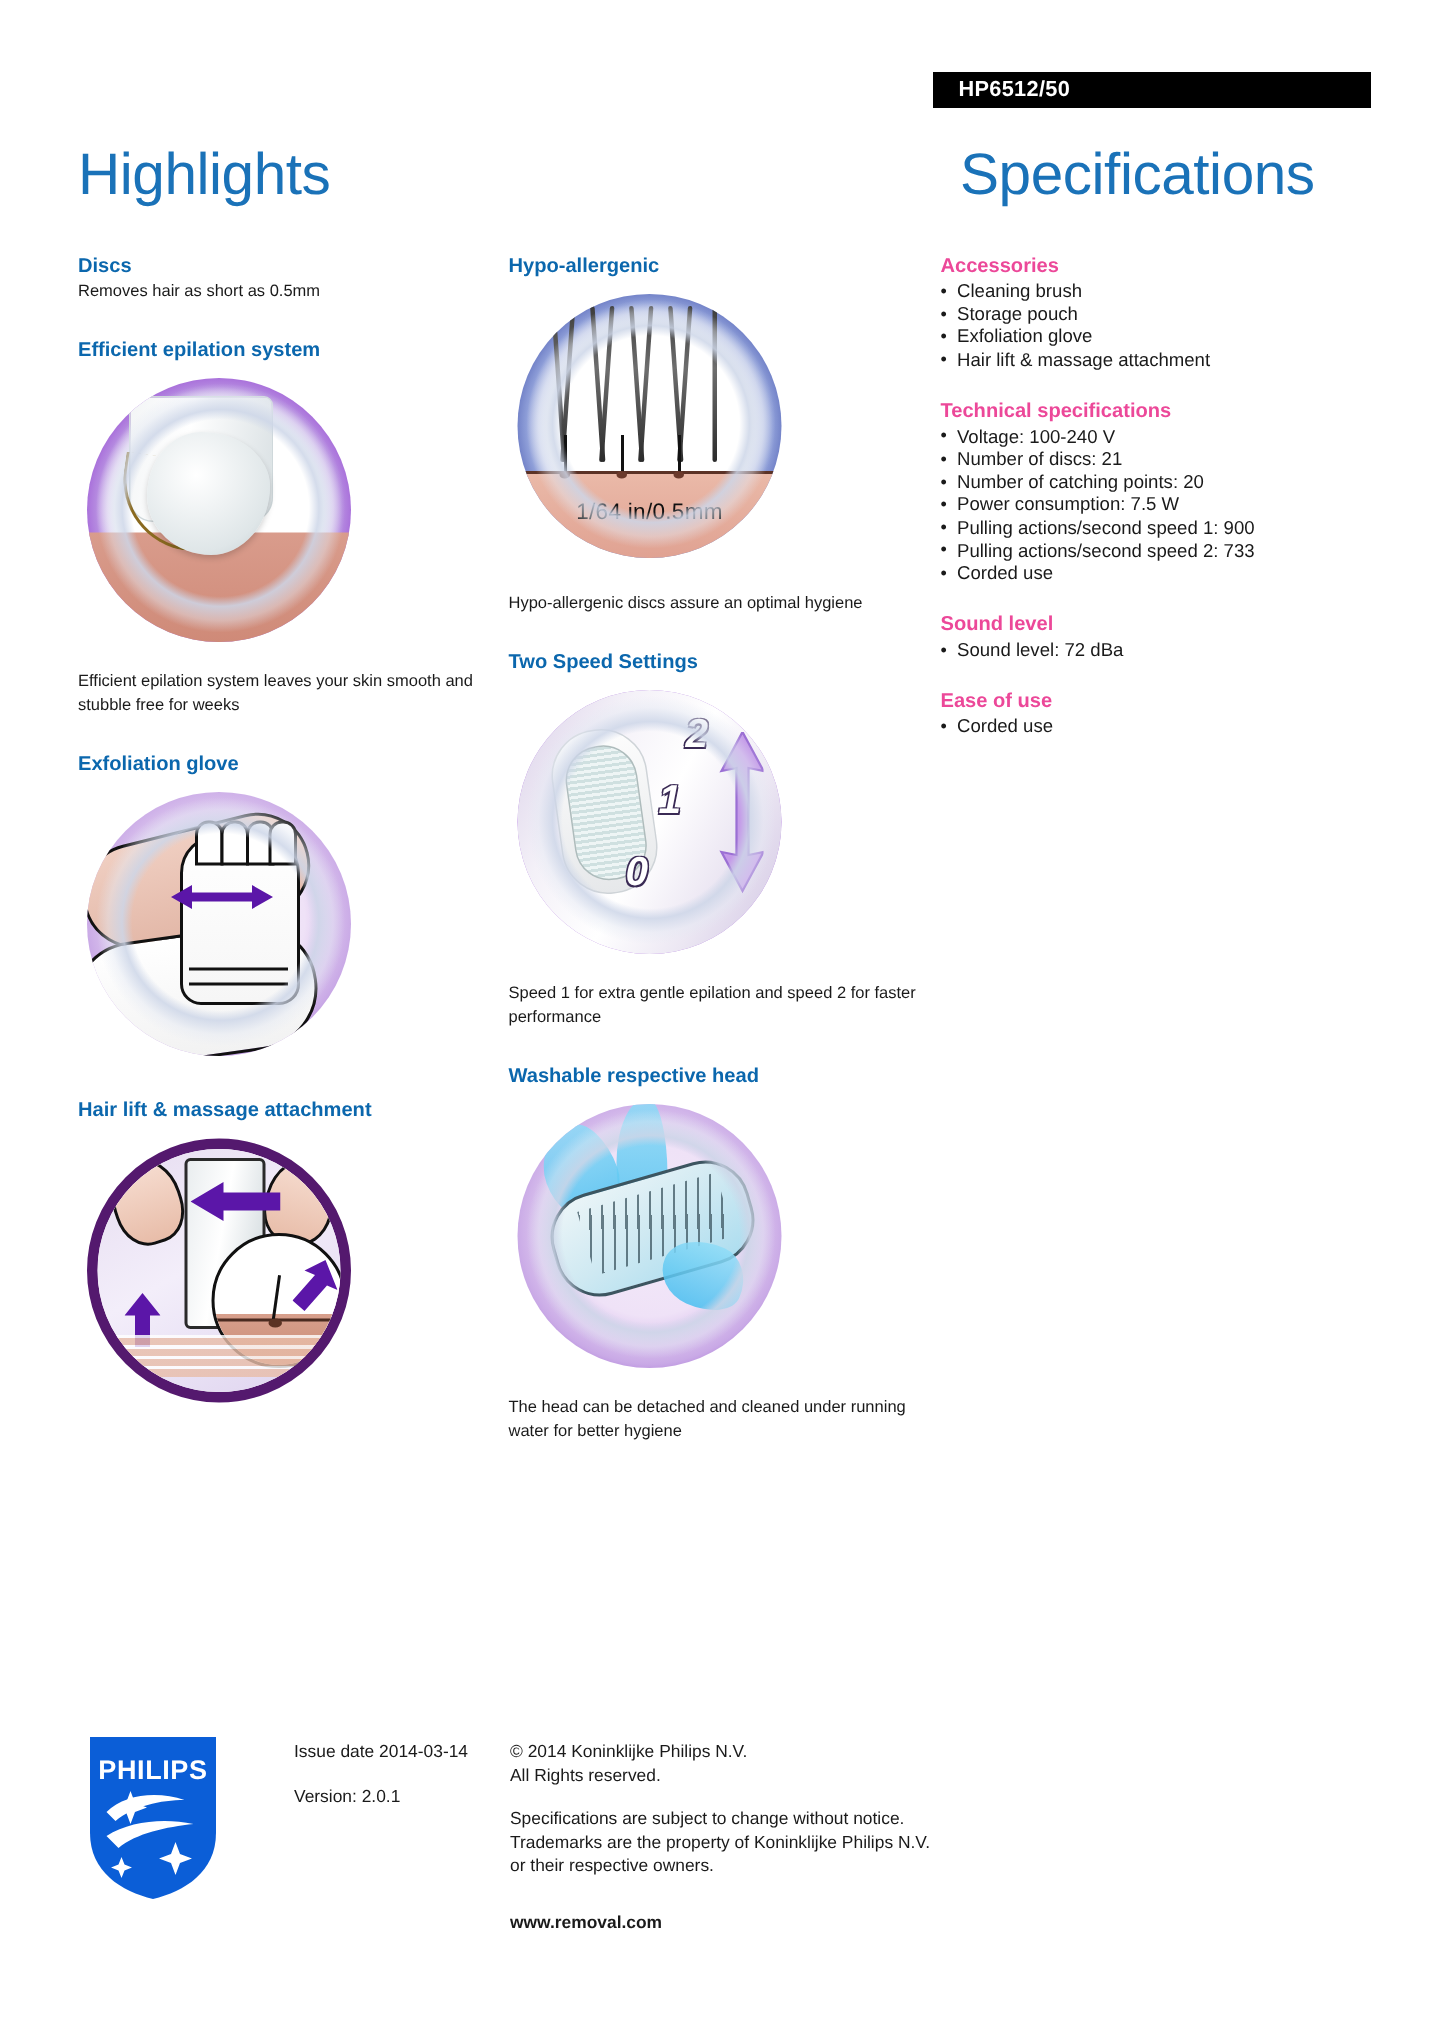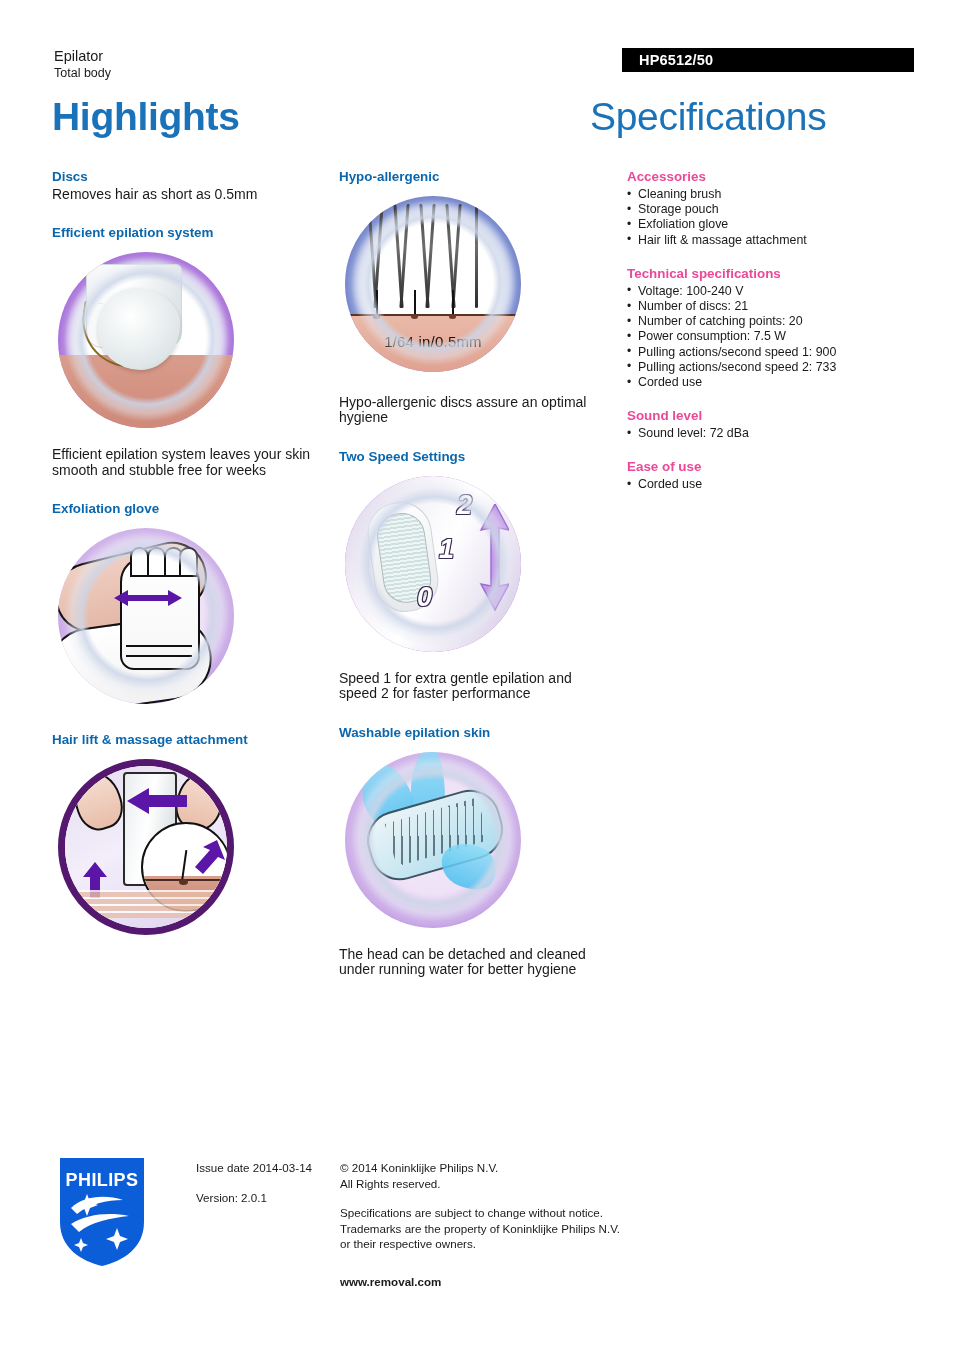--- a/index.html
+++ b/index.html
@@ -39,25 +39,25 @@
   }
   .big-title {
     font-size: 39px;
     line-height: 44px;
     color: #1a72b8;
     font-weight: 300;
     letter-spacing: -0.3px;
   }
   .title-left {
     position: absolute;
-    left: 52px; top: 95px; font-weight: bold;
+    left: 52px; top: 95px;
   }
   .title-right {
     position: absolute;
-    left: 590px; top: 95px;
+    left: 640px; top: 95px;
   }
   .code-bar {
     position: absolute;
     left: 622px; top: 48px;
     width: 292px; height: 24px;
     background: #000000;
   }
   .code-bar span {
     position: absolute;
     left: 17px; top: 4px;
@@ -77,21 +77,21 @@
   .col-3 { left: 627px; width: 290px; }
 
   .feat-head {
     color: #0b67ad;
     font-weight: 700;
     font-size: 13.4px;
     line-height: 17px;
     margin: 0 0 2px 0;
   }
   .feat-body {
-    font-size: 14px;
+    font-size: 11px;
     line-height: 15.4px;
     color: #1a1a1a;
     margin: 0;
   }
   .block { margin-bottom: 0; }
   .gap-m { height: 22px; }
 
   
   .spec-group { margin-bottom: 17px; }
   .spec-head {
@@ -392,24 +392,20 @@
     line-height: 15.5px;
   }
   .foot-gap { height: 14px; }
   .foot-url { font-weight: 700; margin-top: 22px; }
 </style>
 </head>
 <body>
 
 <div class="page">
 
-  <div class="hdr-left">
-    <div class="hdr-cat">Epilator</div>
-    <div class="hdr-sub">Total body</div>
-  </div>
 
   <div class="code-bar">
     <span>HP6512/50</span>
   </div>
 
   <div class="big-title title-left">Highlights</div>
   <div class="big-title title-right">Specifications</div>
 
   <div class="col col-1">
 
@@ -534,21 +530,21 @@
           </svg>
         </div>
         <div class="halo"></div>
       </div>
       <p class="feat-body" style="margin-top:14px">Speed 1 for extra gentle epilation and speed 2 for faster performance</p>
     </div>
 
     <div class="gap-m"></div>
 
     <div class="block">
-      <p class="feat-head">Washable epilation skin</p>
+      <p class="feat-head">Washable respective head</p>
       <div class="illus">
         <div class="disc ring-violet-soft">
           <div class="water-splash" style="left:18px;top:14px;width:48px;height:62px;transform:rotate(-20deg)"></div>
           <div class="water-splash" style="left:66px;top:-4px;width:34px;height:86px"></div>
           <div class="head-roller"></div>
           <div style="position:absolute;left:44px;top:58px;width:96px;height:44px;background:repeating-linear-gradient(105deg,rgba(60,85,96,0.75) 0 1.5px,rgba(255,255,255,0) 1.5px 8px);transform:rotate(-16deg)"></div>
           <div class="water-splash" style="left:96px;top:92px;width:56px;height:44px;transform:rotate(24deg)"></div>
         </div>
         <div class="halo"></div>
       </div>

